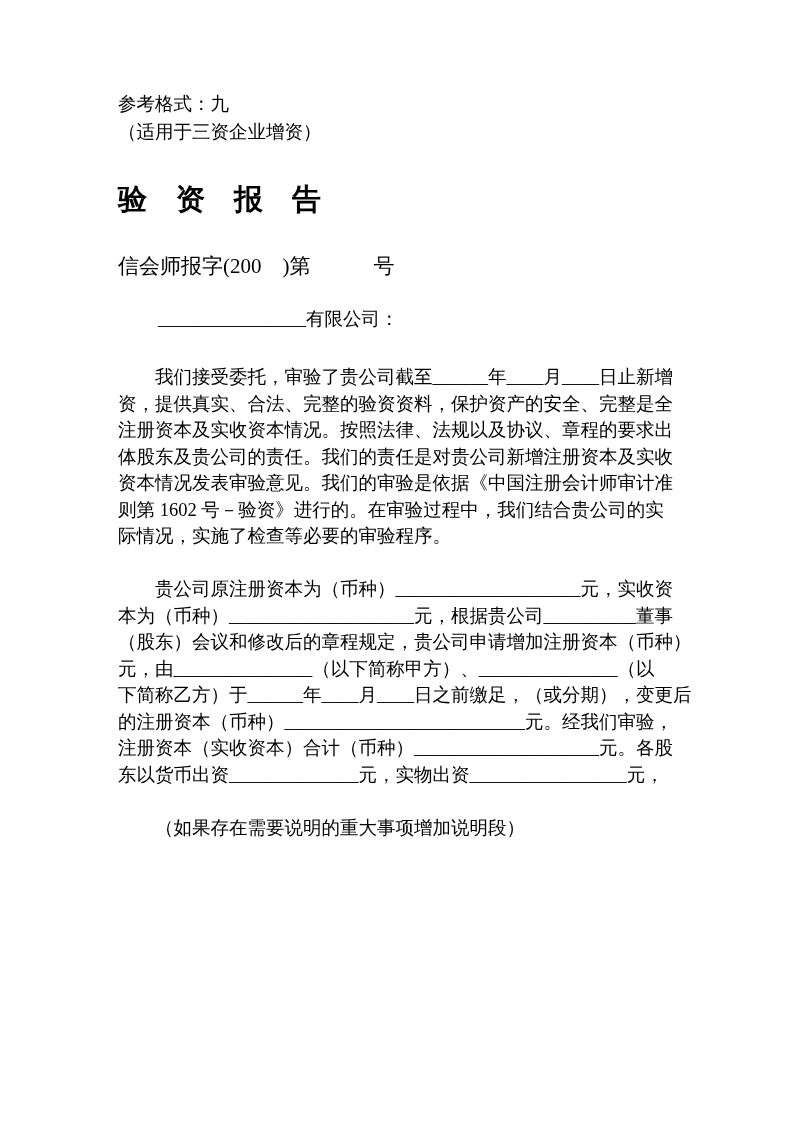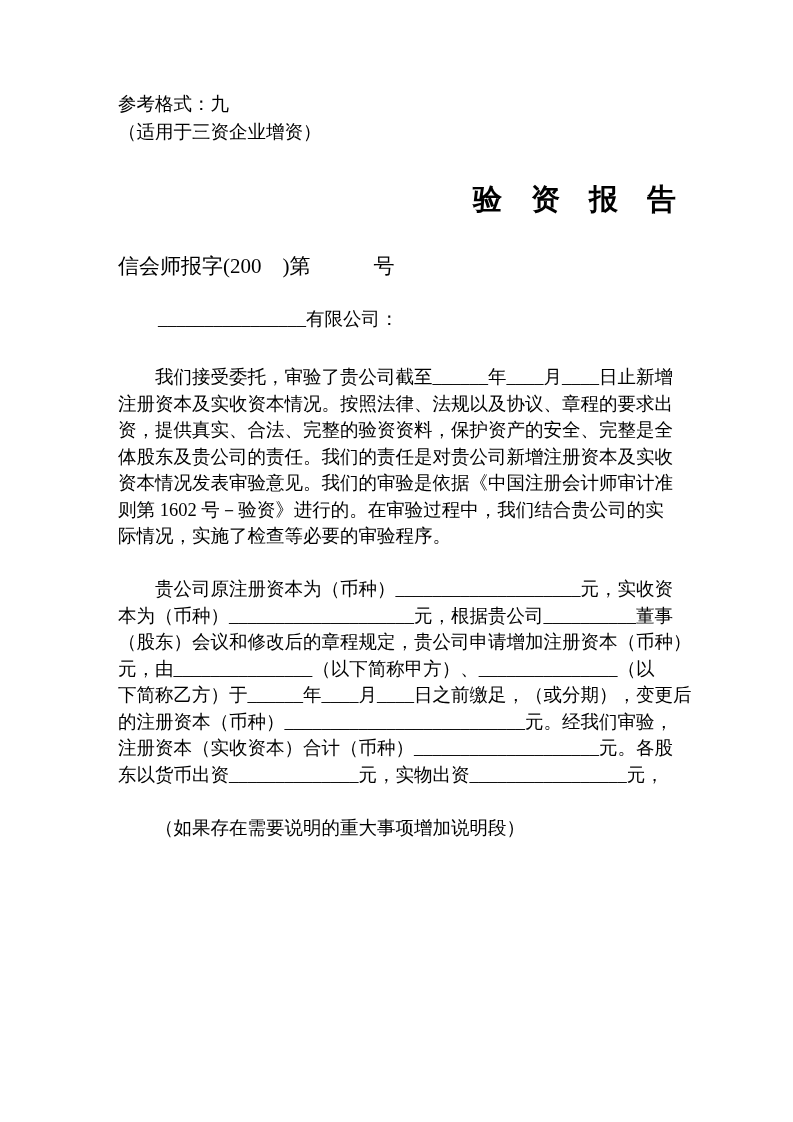--- a/index.html
+++ b/index.html
@@ -18,21 +18,21 @@
     top: 91px;
     font-size: 18.5px;
     line-height: 27.5px;
     white-space: nowrap;
   }
   .doc-title {
     position: absolute;
     left: 118px;
     top: 181px;
     width: 558px;
-    text-align: right;
+    text-align: left;
     font-size: 29px;
     font-weight: bold;
     line-height: 37px;
     white-space: nowrap;
   }
   .report-no {
     position: absolute;
     left: 118px;
     top: 252px;
     width: 558px;
@@ -81,22 +81,22 @@
 
   <div class="doc-title">验　资　报　告</div>
 
   <div class="report-no">信会师报字(200　)第　　　号</div>
 
   <div class="salutation">________________有限公司：</div>
 
   <div class="body-text">
     <div class="para indent-first">
         <div class="line">我们接受委托，审验了贵公司截至______年____月____日止新增</div>
+        <div class="line">资，提供真实、合法、完整的验资资料，保护资产的安全、完整是全</div>
         <div class="line">注册资本及实收资本情况。按照法律、法规以及协议、章程的要求出</div>
-        <div class="line">资，提供真实、合法、完整的验资资料，保护资产的安全、完整是全</div>
         <div class="line">体股东及贵公司的责任。我们的责任是对贵公司新增注册资本及实收</div>
         <div class="line">资本情况发表审验意见。我们的审验是依据《中国注册会计师审计准</div>
         <div class="line">则第 1602 号－验资》进行的。在审验过程中，我们结合贵公司的实</div>
         <div class="line">际情况，实施了检查等必要的审验程序。</div>
       </div>
     <div class="para indent-first">
         <div class="line">贵公司原注册资本为（币种）____________________元，实收资</div>
         <div class="line">本为（币种）____________________元，根据贵公司__________董事</div>
         <div class="line">（股东）会议和修改后的章程规定，贵公司申请增加注册资本（币种）</div>
         <div class="line">元，由_______________（以下简称甲方）、_______________（以</div>

